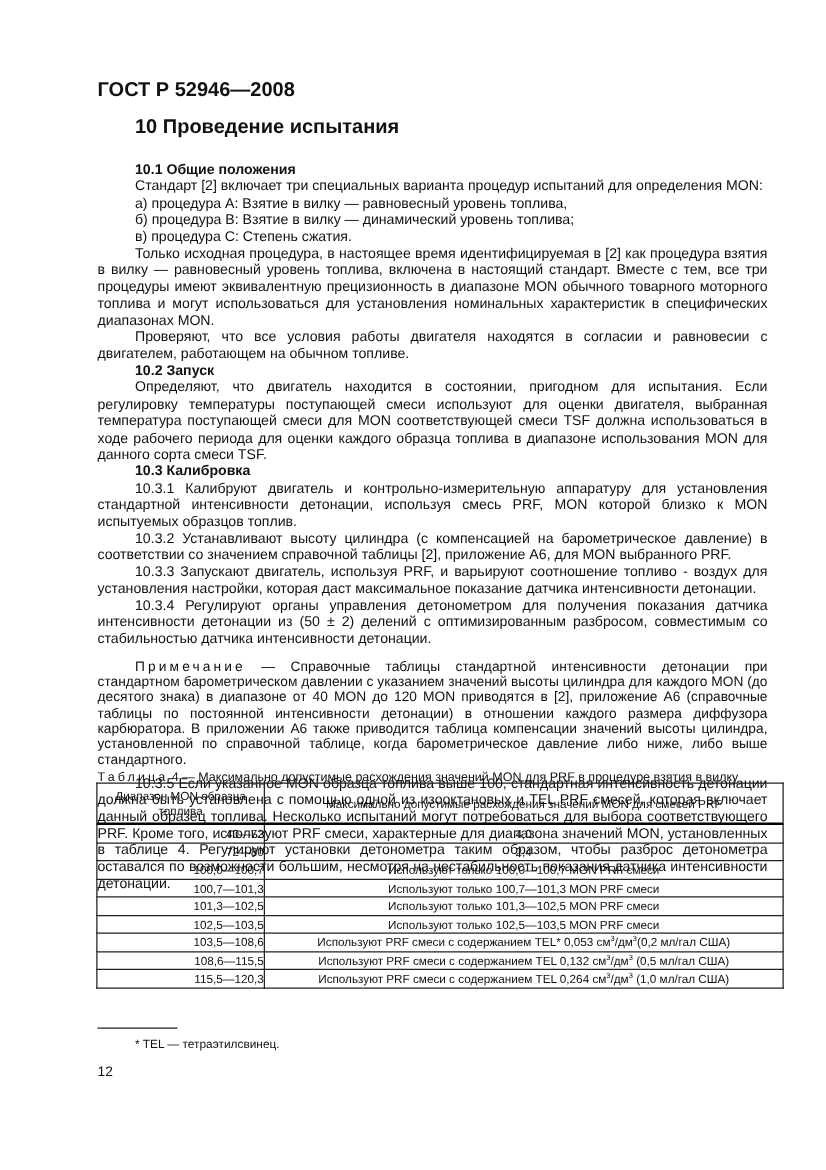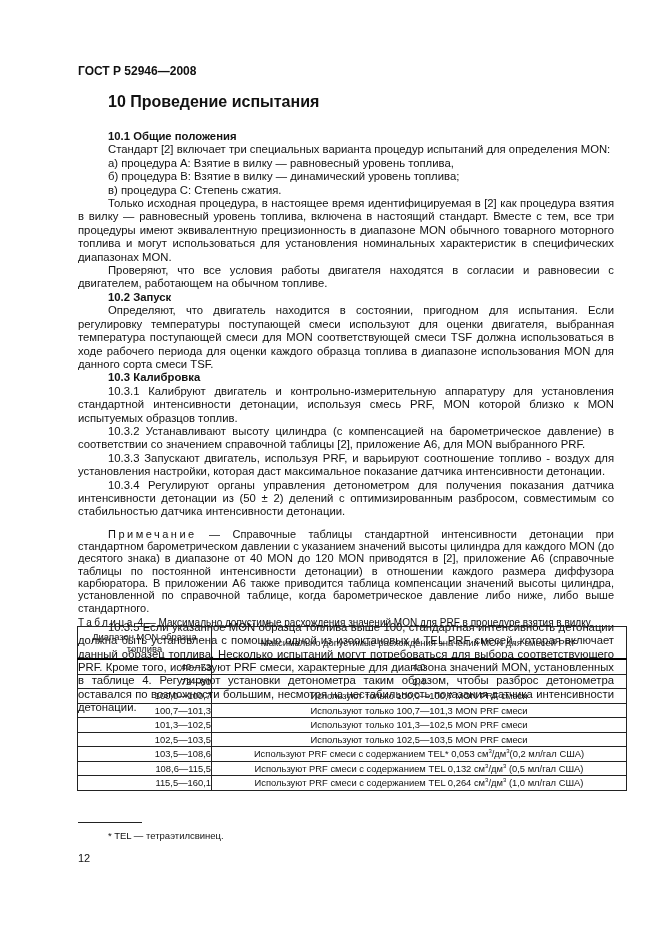--- a/index.html
+++ b/index.html
@@ -1,18 +1,18 @@
 <!DOCTYPE html>
 <html><head>
 <meta charset="utf-8">
 <style>
   html, body { margin: 0; padding: 0; background: #ffffff; }
   body { width: 661px; height: 936px; position: relative; overflow: hidden;
          font-family: "Liberation Sans", sans-serif; color: #111; }
-  .hdr { position: absolute; left: 78px; top: 64px; font-size: 12px; font-weight: bold; }
+  .hdr { position: absolute; left: 78px; top: 64px; font-size: 16px; font-weight: bold; }
   .h1 { position: absolute; left: 108px; top: 93px; font-size: 16px; font-weight: bold; }
   .body { position: absolute; left: 78px; width: 536px; top: 124px; font-size: 11.3px; line-height: 13.4px; }
   .body p { margin: 0; text-align: justify; }
   .ind { text-indent: 30px; }
   .h2 { font-weight: bold; padding-left: 30px; }
   .list { padding-left: 0; }
   .note { font-size: 11px; line-height: 12.3px; margin-top: 9px !important; }
   .note .sp { letter-spacing: 2.5px; }
   .gap { margin-top: 7px !important; }
   .tcap { position: absolute; left: 78px; top: 617px; font-size: 10px; }
@@ -89,21 +89,21 @@
       </tr>
     <tr>
         <td class="c1">103,5—108,6</td>
         <td><span>Используют PRF смеси с содержанием TEL* 0,053 см</span><sup>3</sup><span>/дм</span><sup>3</sup><span>(0,2 мл/гал США)</span></td>
       </tr>
     <tr>
         <td class="c1">108,6—115,5</td>
         <td><span>Используют PRF смеси с содержанием TEL 0,132 см</span><sup>3</sup><span>/дм</span><sup>3</sup><span> (0,5 мл/гал США)</span></td>
       </tr>
     <tr>
-        <td class="c1">115,5—160,1</td>
+        <td class="c1">115,5—120,3</td>
         <td><span>Используют PRF смеси с содержанием TEL 0,264 см</span><sup>3</sup><span>/дм</span><sup>3</sup><span> (1,0 мл/гал США)</span></td>
       </tr>
   </tbody>
 </table>
 
 <div class="fnline"></div>
 <div class="fn">* TEL — тетраэтилсвинец.</div>
 <div class="pageno">12</div>
 
 </body></html>

